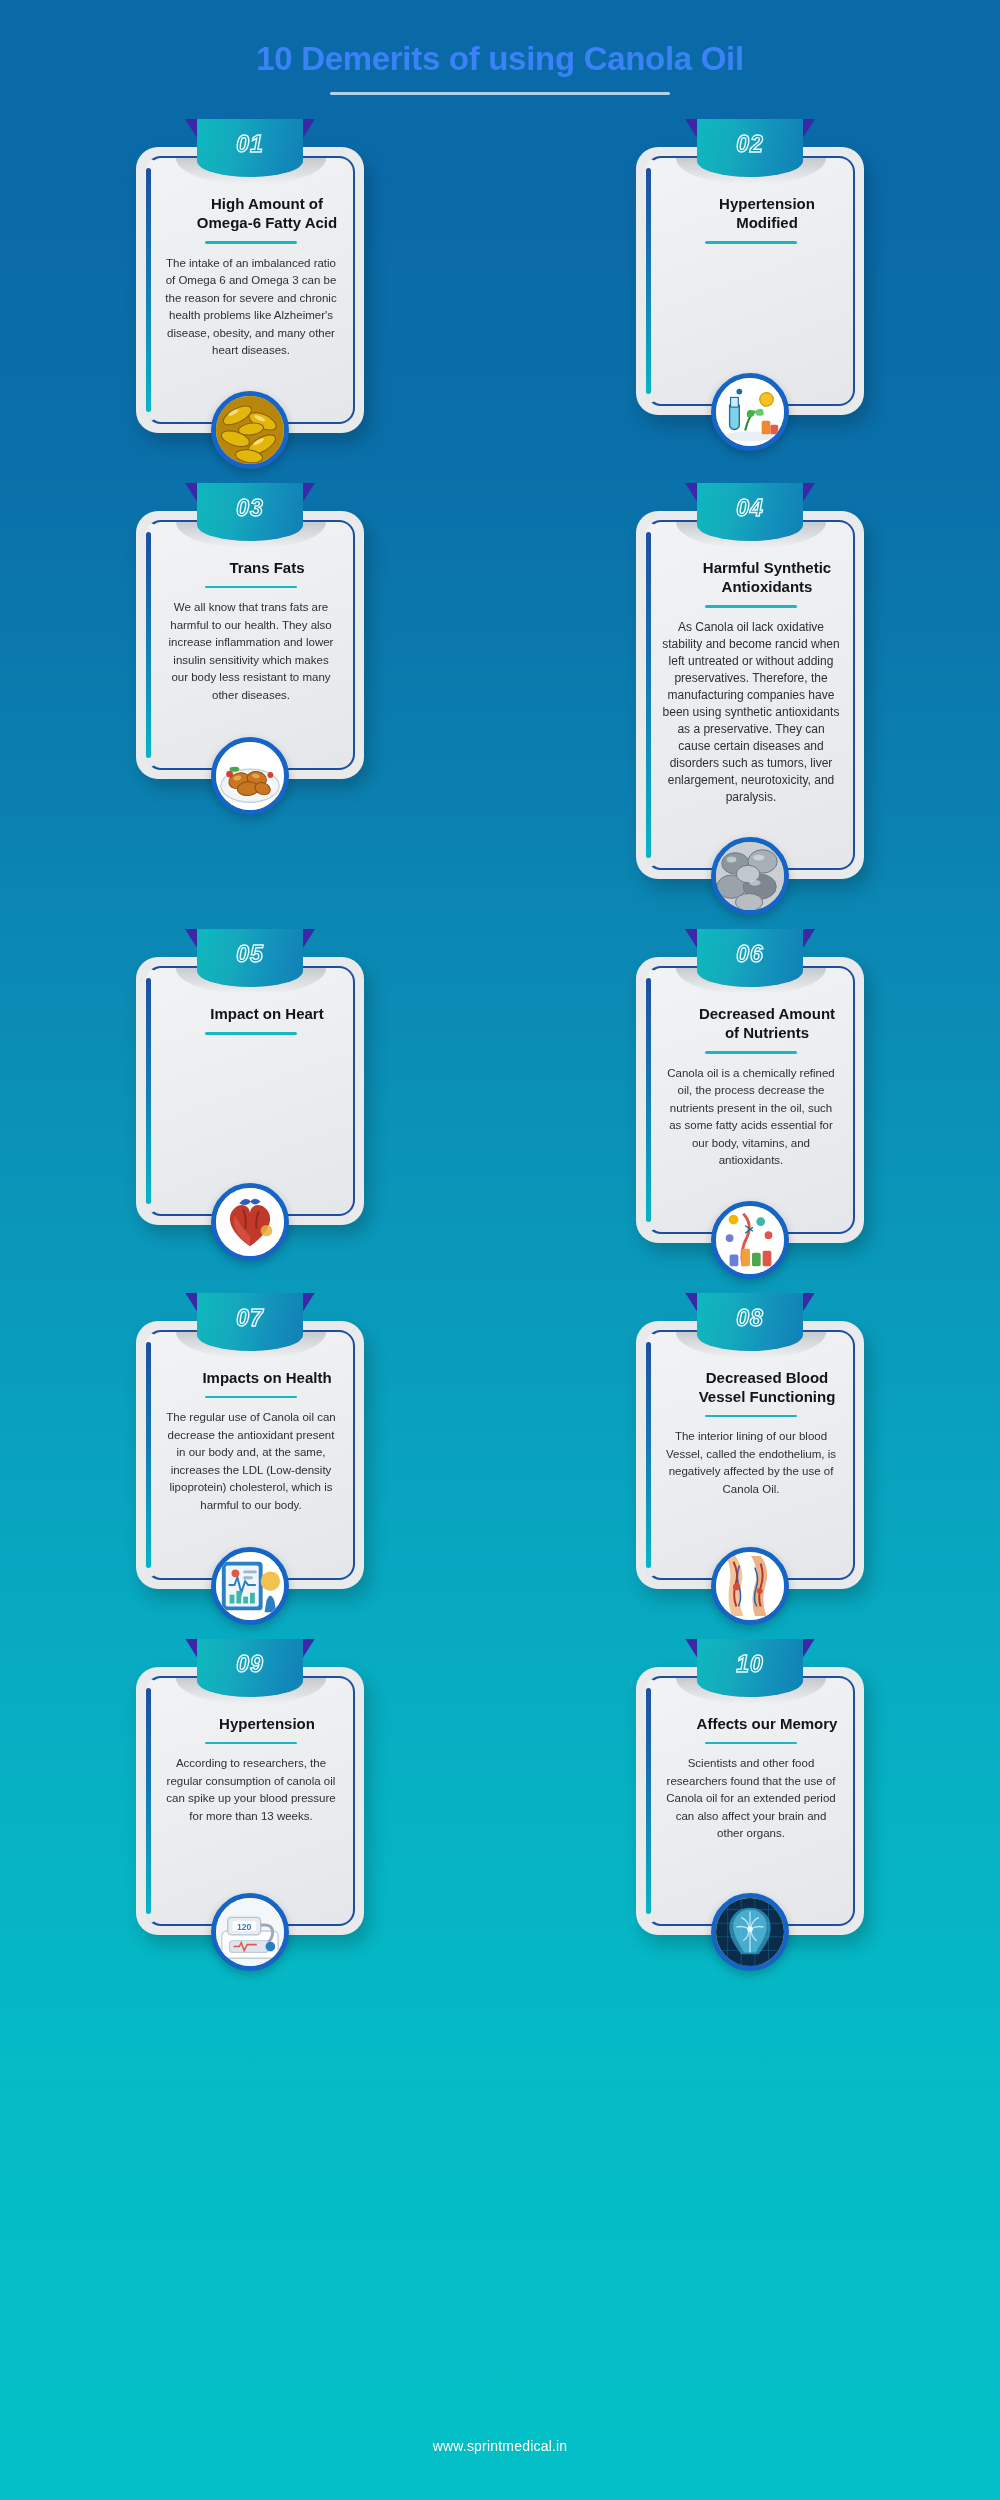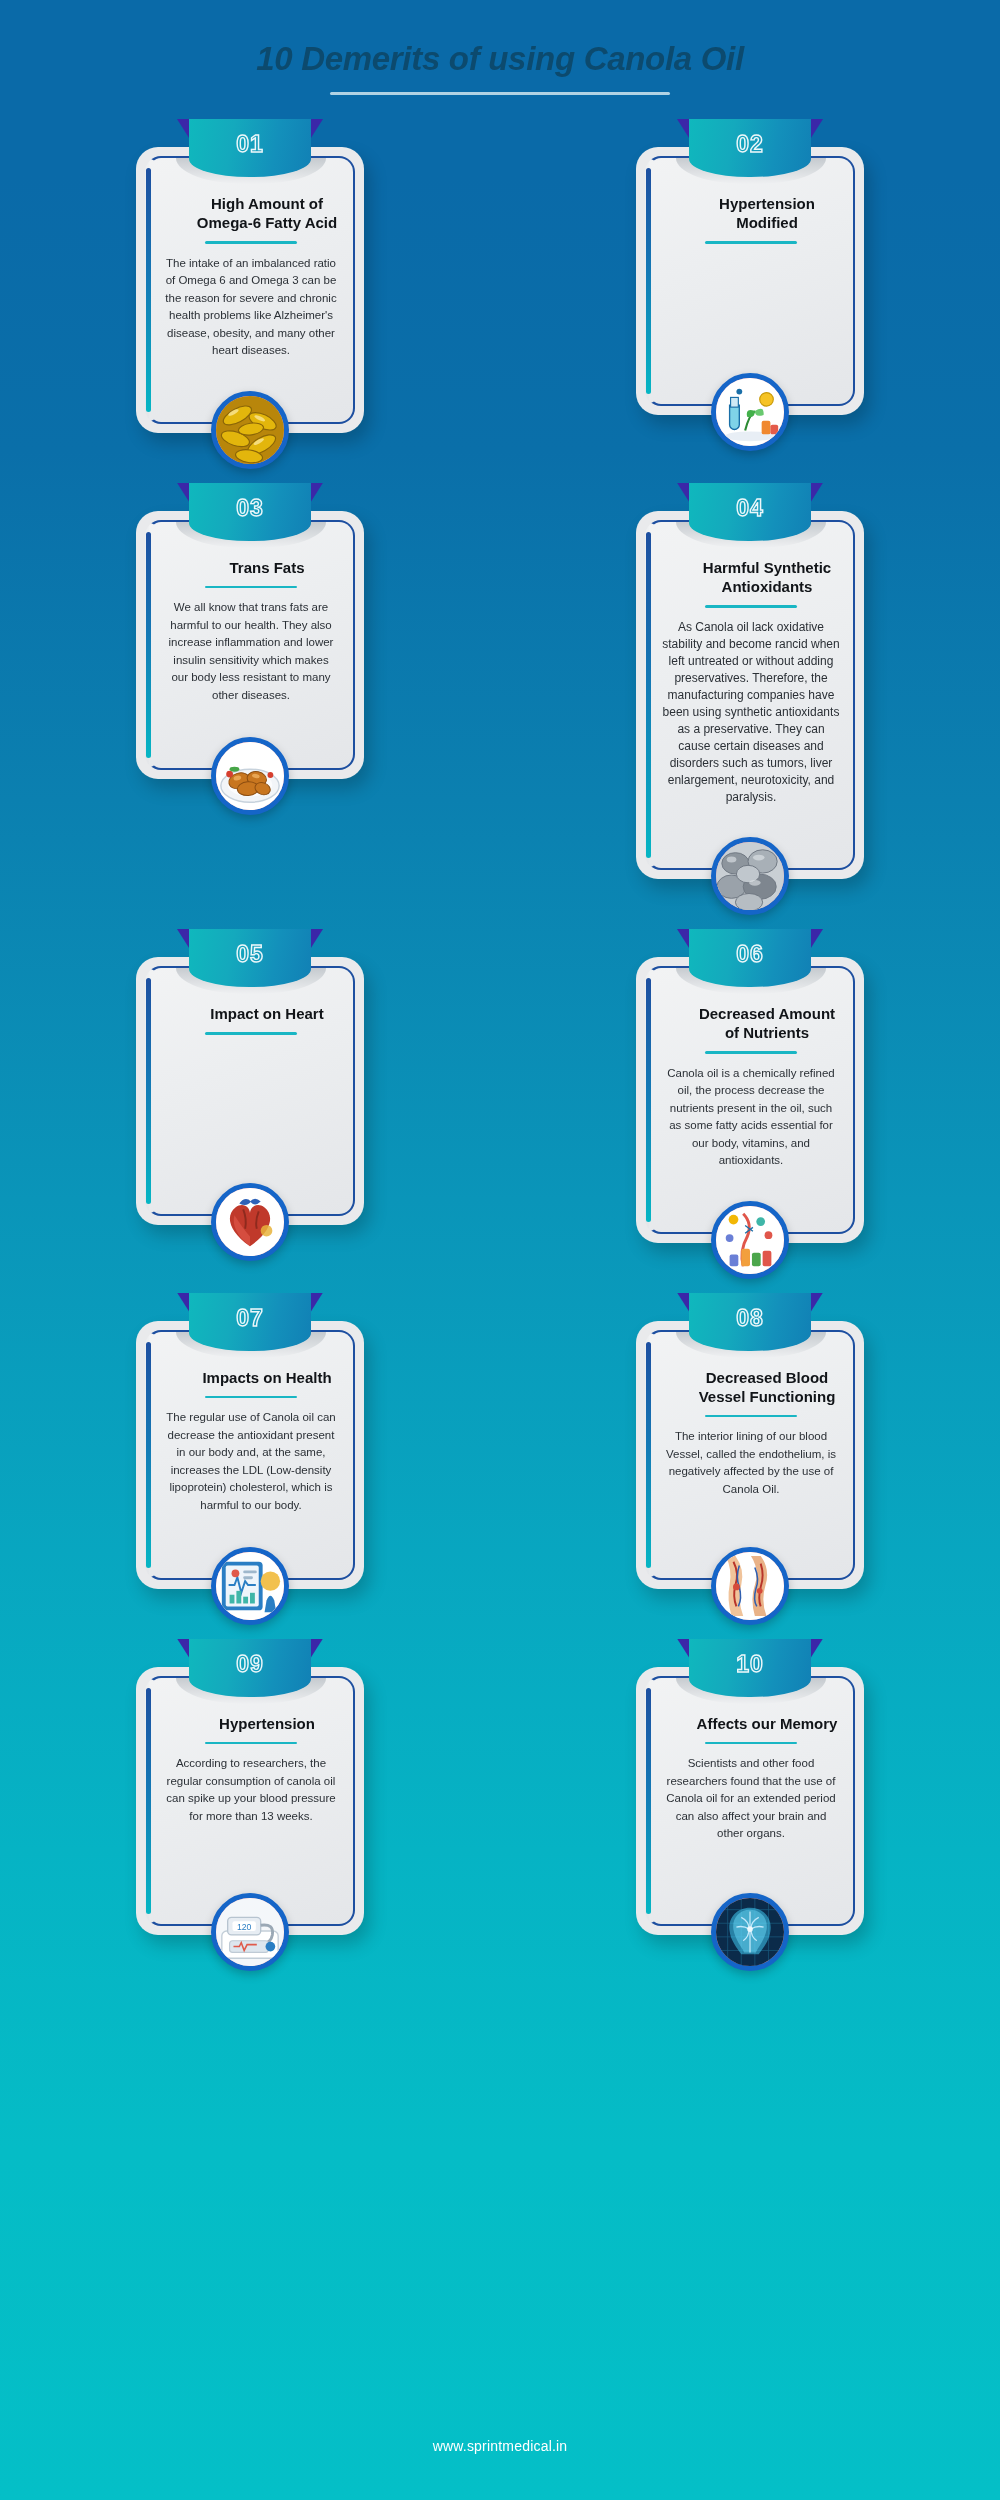--- a/index.html
+++ b/index.html
@@ -6,23 +6,22 @@
   html,body{ width:1000px; }
   body{
     width:1000px; height:2500px; position:relative; overflow:hidden;
     font-family:"Liberation Sans", sans-serif;
     background:linear-gradient(180deg,#0a6aa8 0%, #0a6aa8 7%, #0a6fa9 18%, #0b80b0 32%, #0a95b9 48%, #08a6c0 62%, #06b3c4 74%, #05bcc6 86%, #04bfc7 100%);
   }
 
   
   .header{ width:1000px; padding-top:40px; text-align:center; }
   .title{
-    color:#0c4a6e; font-size:33px; font-weight:bold; letter-spacing:-0.3px;
+    color:#3b82f6; font-size:33px; font-weight:bold; letter-spacing:-0.3px;
     font-family:"Liberation Sans", sans-serif;
-    font-style:italic;
   }
   .title-rule{
     width:340px; height:3px; background:#cfe4ef; margin:14px auto 0;
     border-radius:2px; opacity:.85;
   }
 
   
   .grid{
     position:relative; width:1000px; padding:52px 0 0 0;
     display:grid; grid-template-columns:repeat(2,1fr);
@@ -51,21 +50,21 @@
   }
   .card-inner::before{
     content:""; position:absolute; left:-3px; top:10px; bottom:10px; width:5px;
     border-radius:4px;
     background:linear-gradient(180deg,#1d4fa0 0%, #1478b5 45%, #06b6c4 100%);
   }
 
   
   .tab{
     position:absolute; top:-28px; left:50%; transform:translateX(-50%);
-    width:122px; height:58px; z-index:5;
+    width:106px; height:58px; z-index:5;font-style:italic;
   }
   .tab .flag{
     position:absolute; inset:0;
     background:linear-gradient(100deg,#0fb8bd 0%, #14a9bd 35%, #1390bb 70%, #1180b5 100%);
     border-bottom-left-radius:60px 18px;
     border-bottom-right-radius:60px 18px;
   }
   .tab .notch-l, .tab .notch-r{
     position:absolute; top:0; width:14px; height:22px; background:#3b27a8; z-index:-1;
   }
@@ -99,24 +98,24 @@
   }
   .card-body{
     font-size:11.5px; line-height:1.52; color:#2b3036; padding:0 3px;
   }
   .card-body.dense{ font-size:12px; line-height:1.42; padding:0 1px; }
 
   
   .icon-circle{
     position:absolute; left:50%; transform:translateX(-50%);
     bottom:-36px; width:78px; height:78px; border-radius:50%;
-    background:#fca5a5; border:5px solid #1565c8;
+    background:#fde047; border:5px solid #1565c8;
     box-shadow:0 4px 10px rgba(0,0,0,.22);
     overflow:hidden; z-index:6;
-    display:flex; align-items:center; justify-content:center;
+    display:flex; align-items:center; justify-content:center;font-weight:bold;
   }
   .icon-circle svg{ display:block; }
 
   
   .card-wrap.tall .card-outer{ min-height:268px; }
 
   
   .footer{
     position:absolute; bottom:8px; left:0; width:1000px; height:92px;
     display:flex; align-items:center; justify-content:center;

